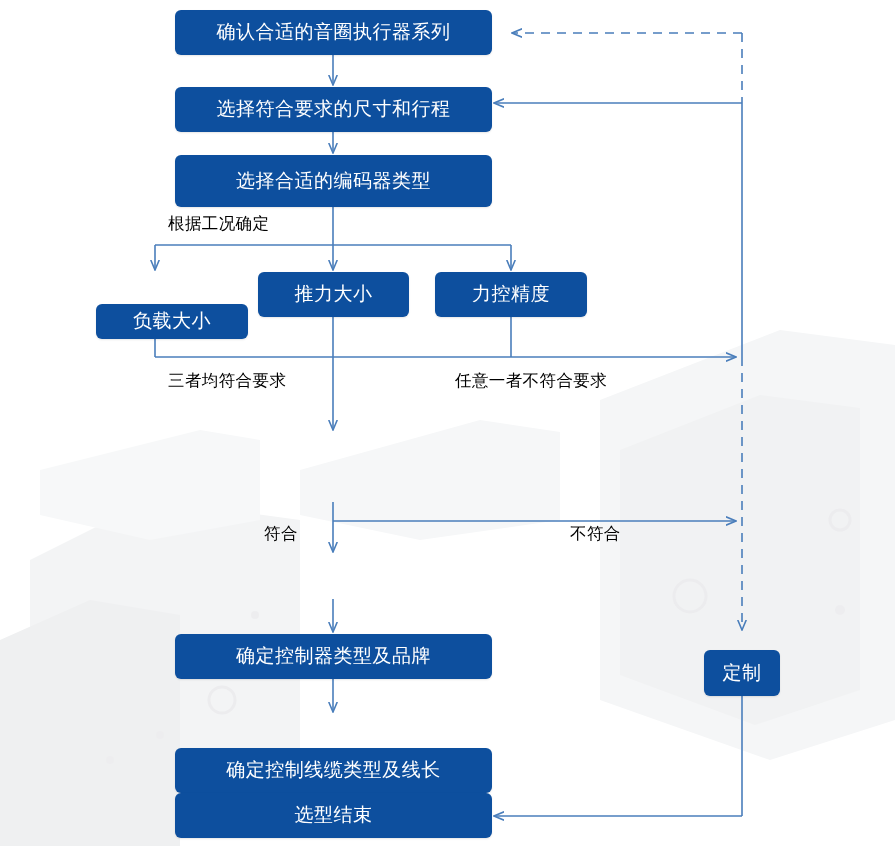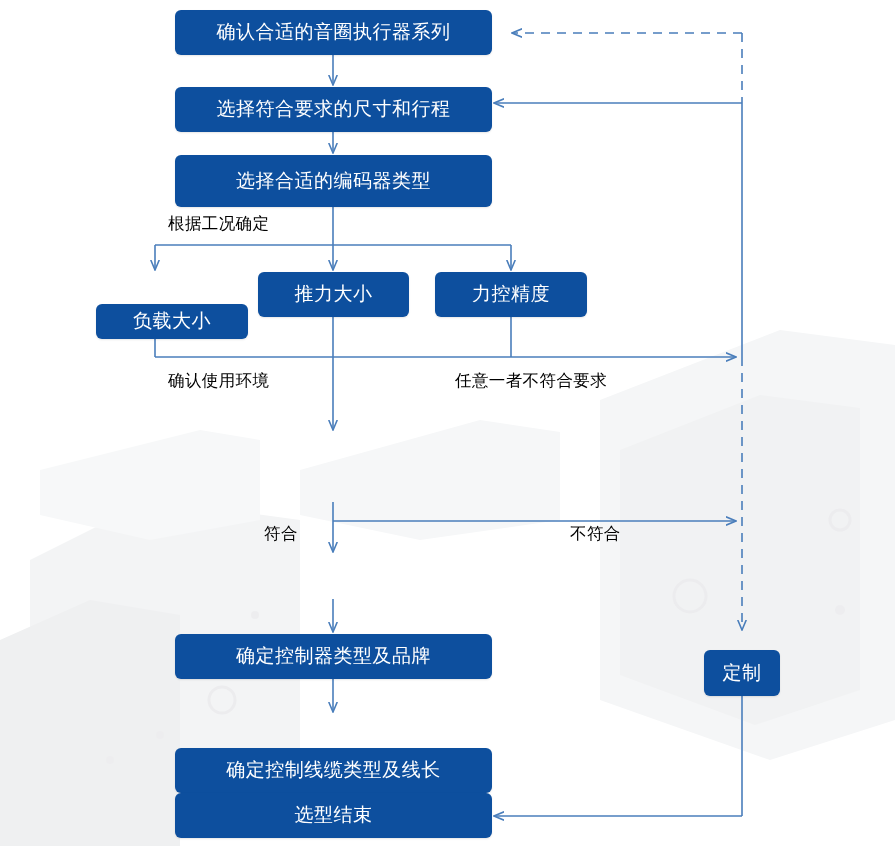--- a/index.html
+++ b/index.html
@@ -143,18 +143,18 @@
   <div class="node small" style="left:96px;top:272px;width:152px;height:35px;margin-top:32px;">负载大小</div>
   <div class="node small" style="left:258px;top:272px;width:151px;height:45px;">推力大小</div>
   <div class="node small" style="left:435px;top:272px;width:152px;height:45px;">力控精度</div>
 
   <div class="node" style="left:175px;top:634px;width:317px;height:45px;">确定控制器类型及品牌</div>
   <div class="node" style="left:175px;top:714px;width:317px;height:45px;margin-top:34px;">确定控制线缆类型及线长</div>
   <div class="node" style="left:175px;top:793px;width:317px;height:45px;">选型结束</div>
   <div class="node small" style="left:704px;top:634px;width:76px;height:46px;margin-top:16px;">定制</div>
 
   <div class="edge-label" style="left:168px;top:214px;">根据工况确定</div>
-  <div class="edge-label" style="left:168px;top:371px;">确认使用环境</div>
+  <div class="edge-label" style="left:168px;top:371px;">三者均符合要求</div>
   <div class="edge-label" style="left:455px;top:371px;">任意一者不符合要求</div>
   <div class="edge-label" style="left:264px;top:524px;">符合</div>
   <div class="edge-label" style="left:570px;top:524px;">不符合</div>
 
 </div>
 
 </body></html>

